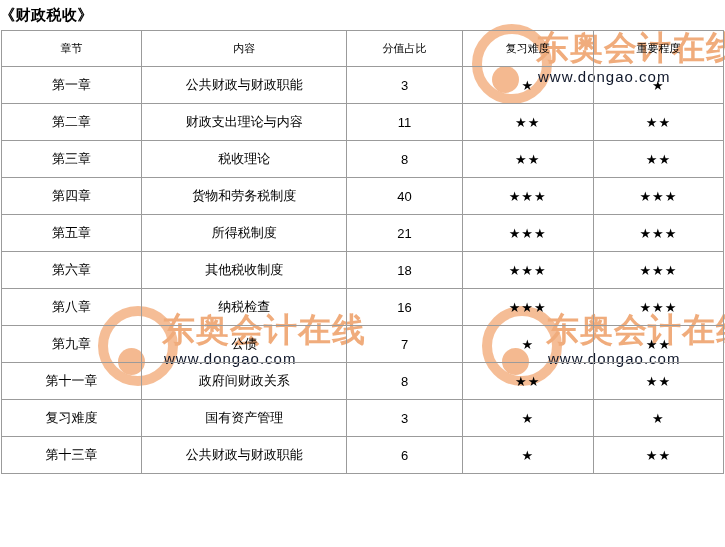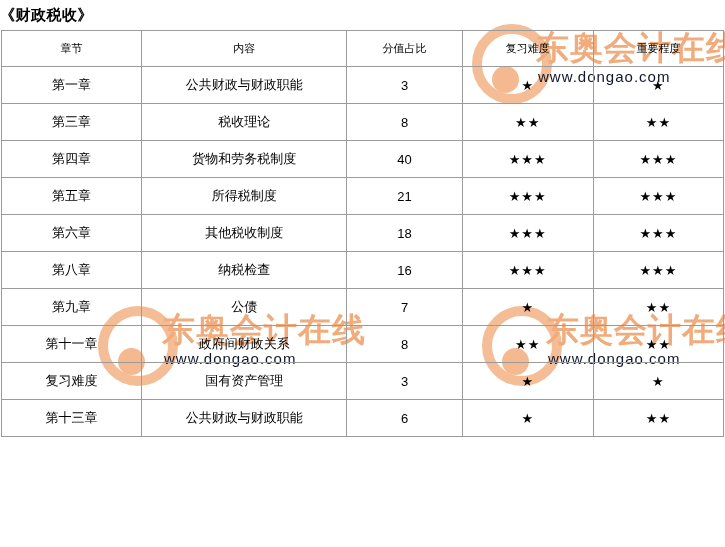--- a/index.html
+++ b/index.html
@@ -167,20 +167,27 @@
     </thead>
     <tbody>
       <tr>
         <td>第一章</td>
         <td>公共财政与财政职能</td>
         <td>3</td>
         <td class="stars">★</td>
         <td class="stars">★</td>
       </tr>
       <tr>
+        <td>第二章</td>
+        <td>财政支出理论与内容</td>
+        <td>11</td>
+        <td class="stars">★★</td>
+        <td class="stars">★★</td>
+      </tr>
+      <tr>
         <td>第三章</td>
         <td>税收理论</td>
         <td>8</td>
         <td class="stars">★★</td>
         <td class="stars">★★</td>
       </tr>
       <tr>
         <td>第四章</td>
         <td>货物和劳务税制度</td>
         <td>40</td>

